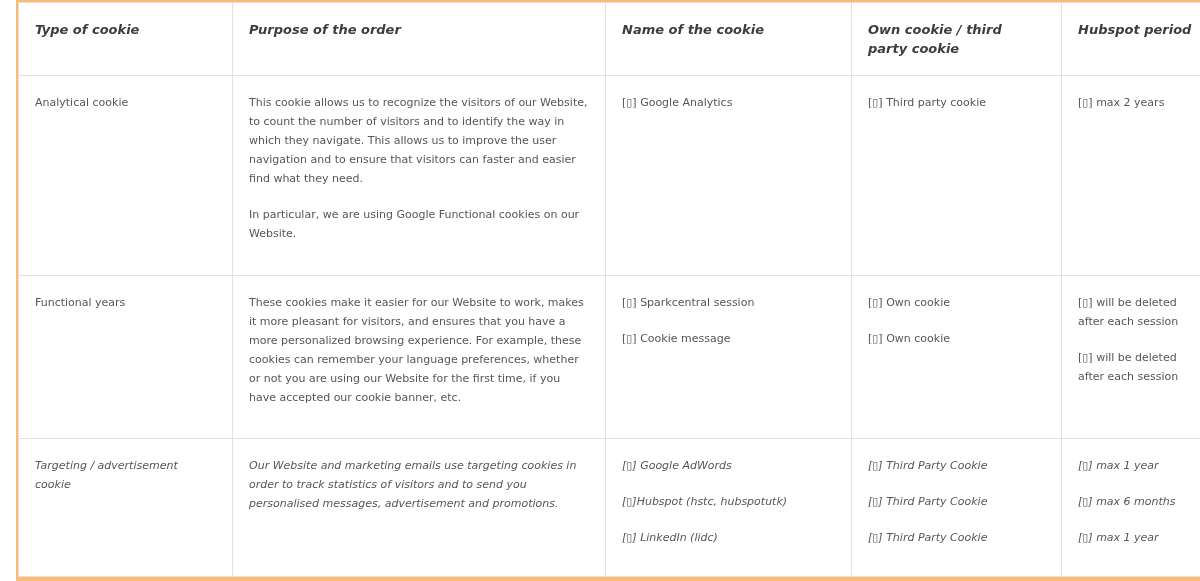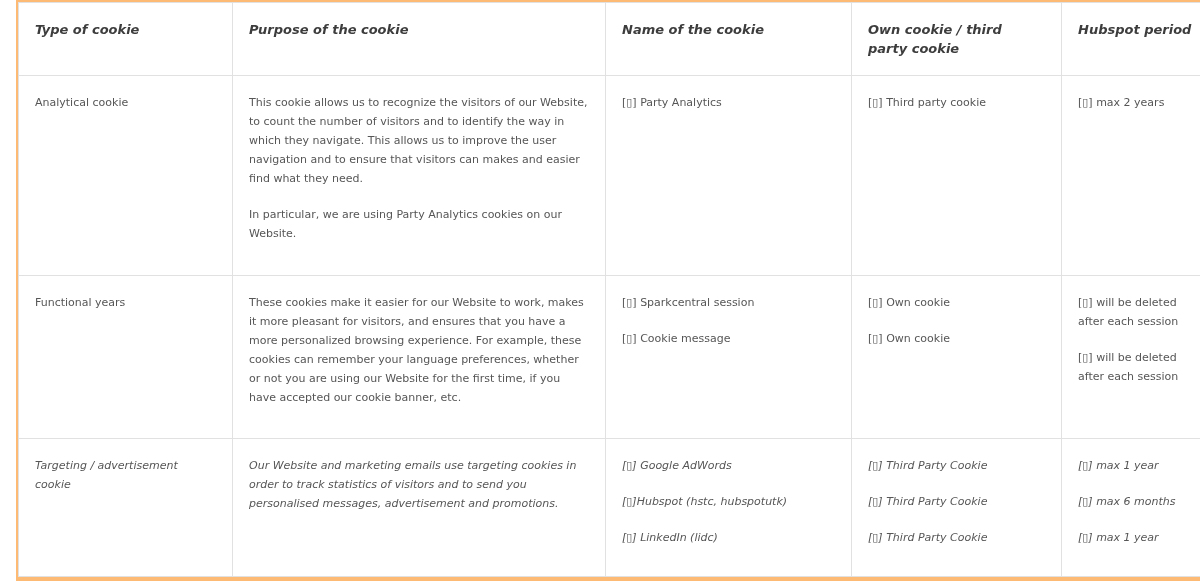--- a/index.html
+++ b/index.html
@@ -47,37 +47,37 @@
     <colgroup>
       <col style="width:214px">
       <col style="width:373px">
       <col style="width:246px">
       <col style="width:210px">
       <col style="width:153px">
     </colgroup>
     <thead>
       <tr class="header-row">
         <th>Type of cookie</th>
-        <th>Purpose of the cookie</th>
+        <th>Purpose of the order</th>
         <th>Name of the cookie</th>
         <th>Own cookie / third party cookie</th>
         <th>Hubspot period</th>
       </tr>
     </thead>
     <tbody>
       <tr class="row-analytical">
         <td>
           <p>Analytical cookie</p>
         </td>
         <td>
-          <p>This cookie allows us to recognize the visitors of our Website, to count the number of visitors and to identify the way in which they navigate. This allows us to improve the user navigation and to ensure that visitors can makes and easier find what they need.</p>
-          <p>In particular, we are using Party Analytics cookies on our Website.</p>
+          <p>This cookie allows us to recognize the visitors of our Website, to count the number of visitors and to identify the way in which they navigate. This allows us to improve the user navigation and to ensure that visitors can faster and easier find what they need.</p>
+          <p>In particular, we are using Google Functional cookies on our Website.</p>
         </td>
         <td>
-          <p>[▯] Party Analytics</p>
+          <p>[▯] Google Analytics</p>
         </td>
         <td>
           <p>[▯] Third party cookie</p>
         </td>
         <td>
           <p>[▯] max 2 years</p>
         </td>
       </tr>
       <tr class="row-functional">
         <td>

